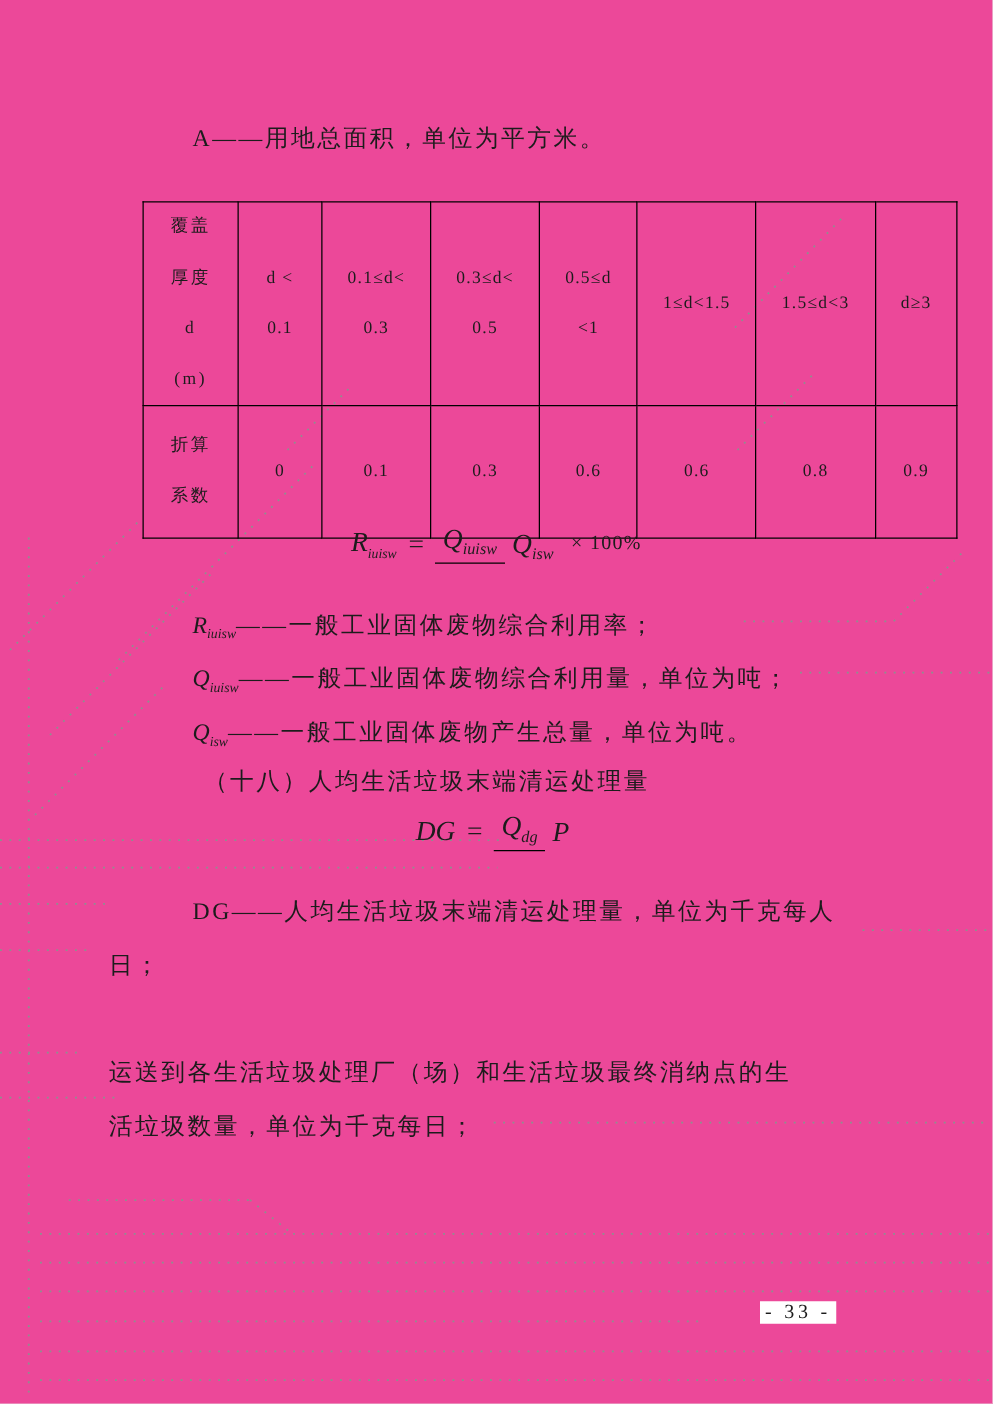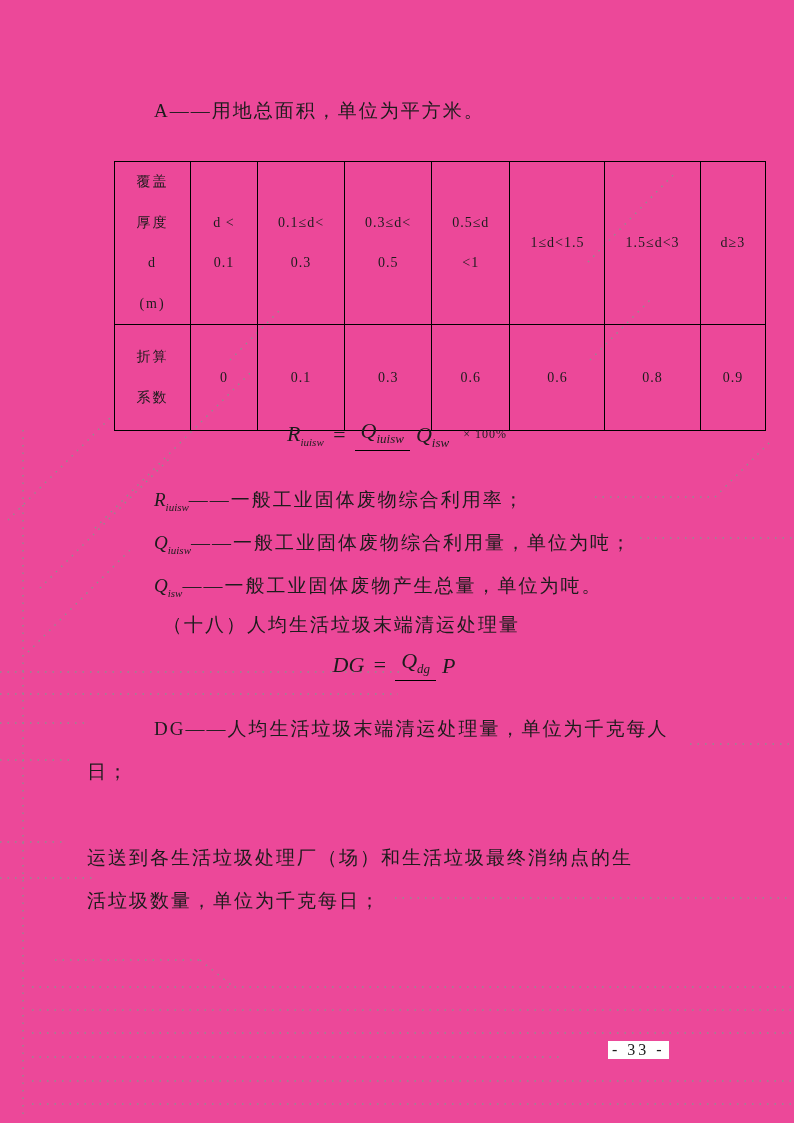--- a/index.html
+++ b/index.html
@@ -82,21 +82,21 @@
   }
   .frac .num {
     padding: 0 6px 3px 6px;
     border-bottom: 1.6px solid #000;
   }
   .frac .den {
     padding: 3px 6px 0 6px;
   }
   .times {
     font-style: normal;
-    font-size: 12px;
+    font-size: 16px;
     letter-spacing: 1px;
   }
   .sym-sub sub { font-size: 11px; }
   .pageno {
     font-size: 16px;
     letter-spacing: 3px;
     background: #fff;
     padding: 0 4px;
   }
 </style>

